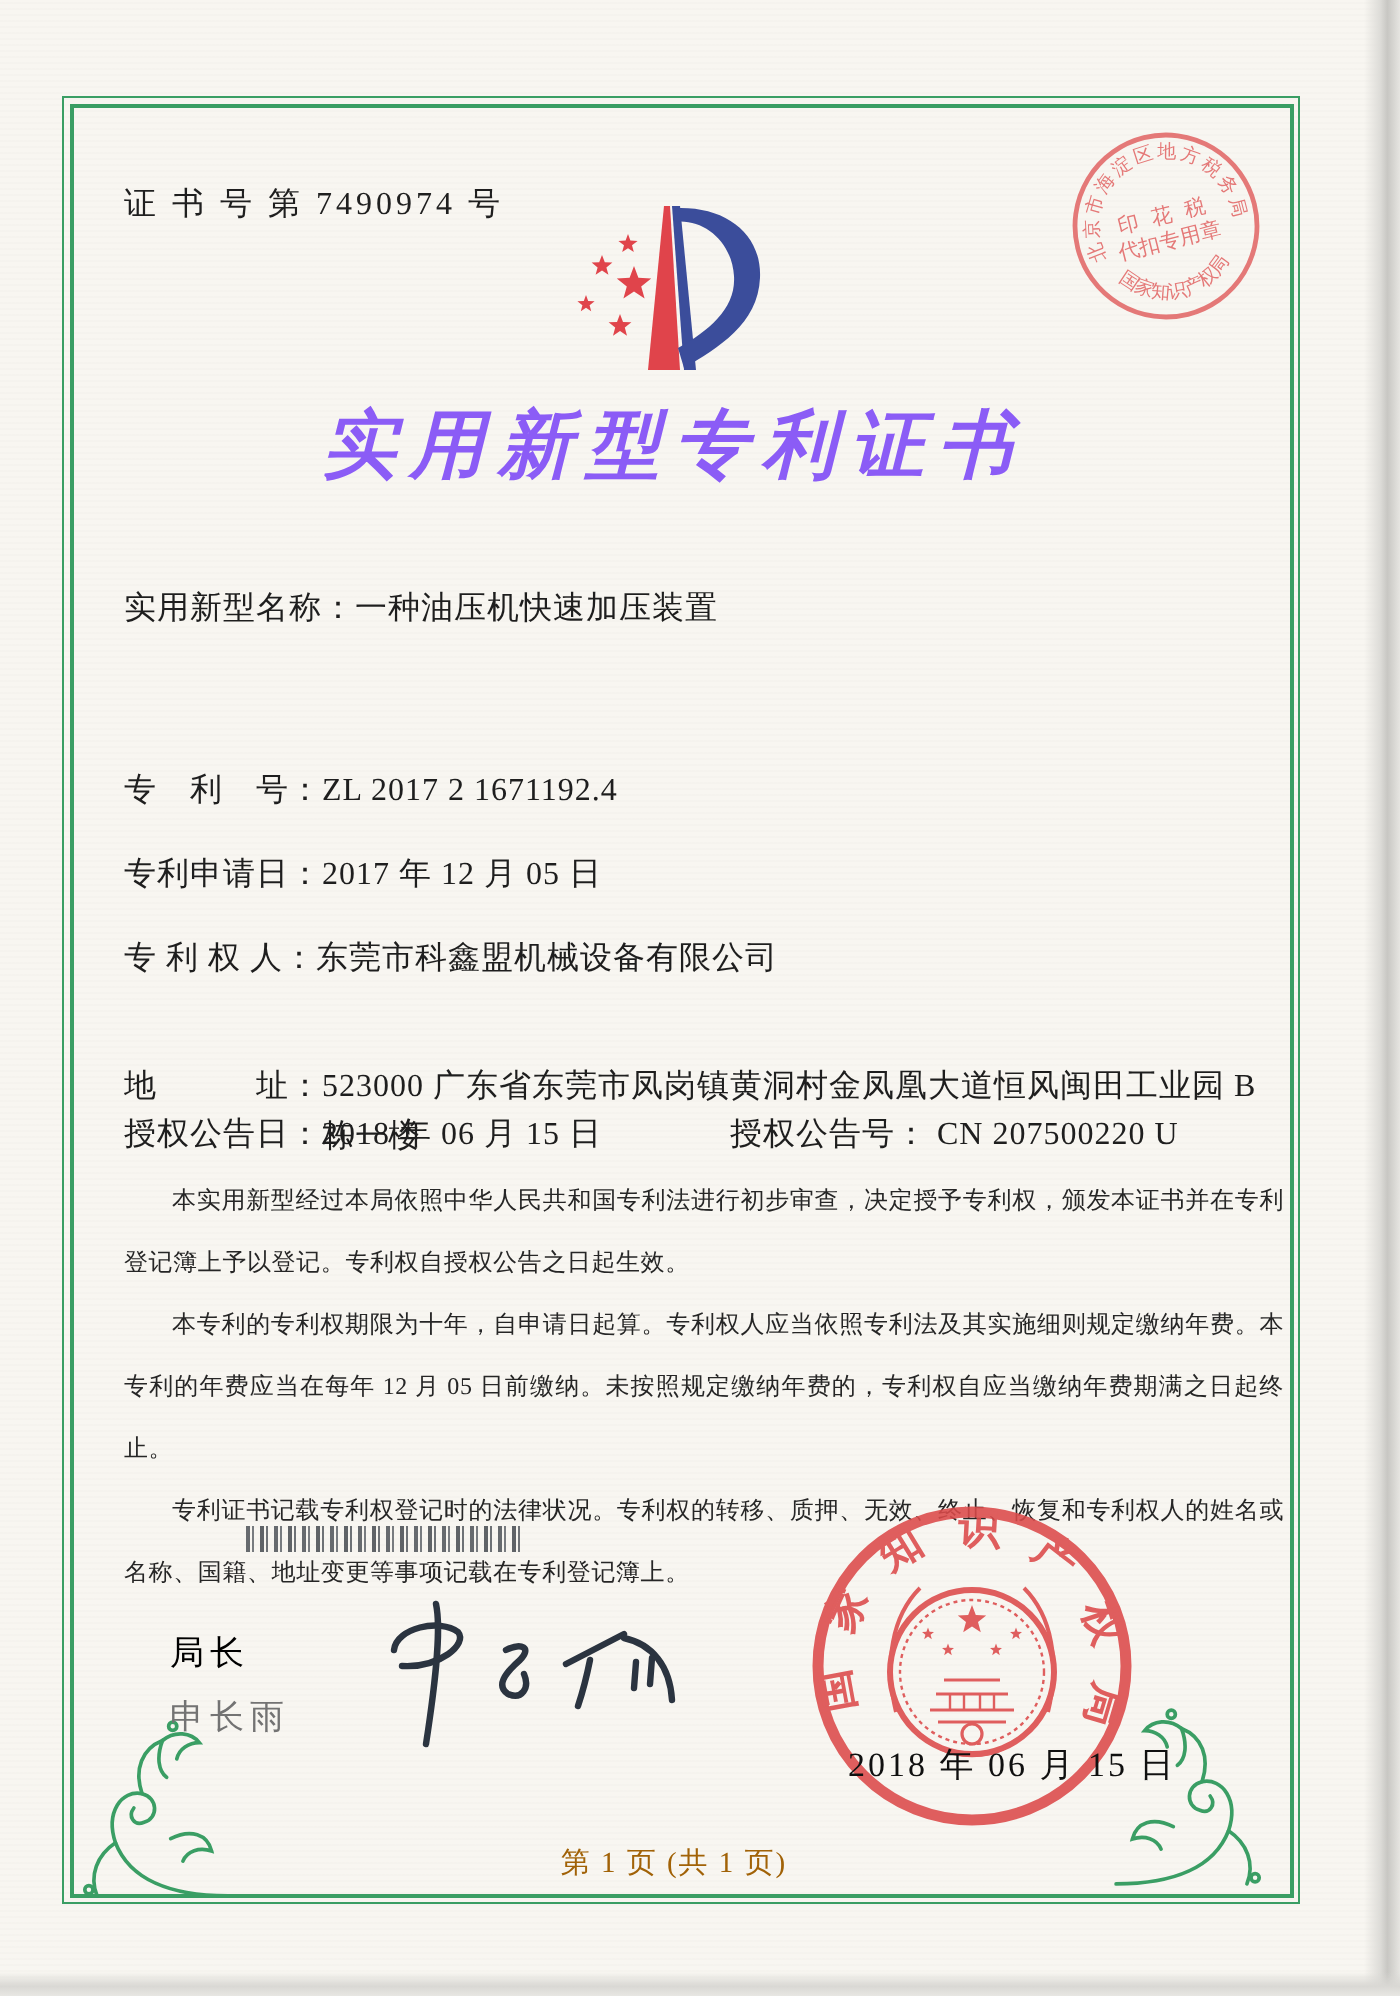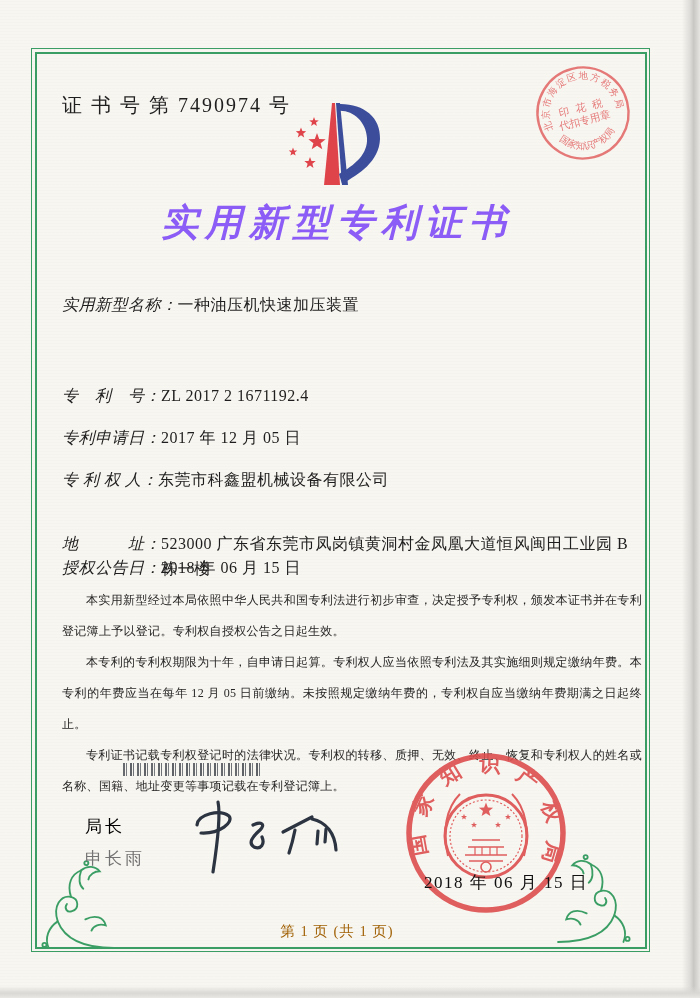--- a/index.html
+++ b/index.html
@@ -14,27 +14,27 @@
     background:repeating-linear-gradient(0deg,rgba(0,0,0,.012) 0 1px,transparent 1px 3px);
   }
   .scan-edge-right{position:absolute;top:0;right:0;width:18px;height:100%;
     background:linear-gradient(90deg,rgba(0,0,0,0) 0%,#dddcd8 45%,#c8c7c3 65%,#e6e5e1 100%);}
   .scan-edge-bottom{position:absolute;left:0;bottom:0;width:100%;height:12px;
     background:linear-gradient(180deg,rgba(0,0,0,0) 0%,#d9d8d4 60%,#e8e7e3 100%);}
   .frame-outer{position:absolute;left:31px;top:48px;width:617px;height:902px;
     border:1.2px solid var(--green);}
   .frame-inner{position:absolute;left:35px;top:52px;width:608px;height:893px;
     border:2.5px solid var(--green);}
-  .cert-no{position:absolute;left:62px;top:92px;font-size:20px;letter-spacing:2px;color:#1f1f1f;}
+  .cert-no{position:absolute;left:62px;top:92px;font-size:16px;letter-spacing:2px;color:#1f1f1f;}
   .logo{position:absolute;left:285px;top:100px;}
   .title{position:absolute;left:31px;top:198px;width:612px;text-align:center;
     font-size:37px;font-weight:700;letter-spacing:7px;color:#8b5cf6;font-style:italic;}
   .field-row{position:absolute;left:62px;display:flex;align-items:flex-start;
     font-size:16px;line-height:25px;color:#1e1e1e;letter-spacing:.5px;width:578px;}
-  .field-label{white-space:pre;flex:none;font-style:italic;}
+  .field-label{white-space:pre;flex:none;}
   .field-value{width:460px;}
   .row-last .pair2{position:absolute;left:303px;top:0;white-space:nowrap;}
   .paras{position:absolute;left:62px;top:585px;width:580px;}
   .paras p{margin:0;font-size:12px;line-height:31px;text-align:justify;
     text-indent:2em;color:#262626;letter-spacing:.3px;}
   .barcode{position:absolute;left:123px;top:763px;width:137px;height:13px;opacity:.82;
     background:repeating-linear-gradient(90deg,#474c52 0 2px,transparent 2px 3px,#5c6167 3px 4px,
       transparent 4px 7px,#3e4349 7px 9px,transparent 9px 10px,#50555b 10px 11px,transparent 11px 14px);}
   .signer-title{position:absolute;left:85px;top:815px;font-size:17px;letter-spacing:3px;color:#000000;}
   .signer-name{position:absolute;left:85px;top:847px;font-size:17px;letter-spacing:3px;color:#737373;}
@@ -115,20 +115,24 @@
     <span class="field-label">专 利 权 人：</span>
     <span class="field-value">东莞市科鑫盟机械设备有限公司</span>
   </div>
   <div class="field-row" style="top:531px">
     <span class="field-label">地　　　址：</span>
     <span class="field-value" style="width:475px">523000 广东省东莞市凤岗镇黄洞村金凤凰大道恒风闽田工业园 B 栋一楼</span>
   </div>
   <div class="field-row row-last" style="top:555px">
     <span class="field-label">授权公告日：</span>
     <span>2018 年 06 月 15 日</span>
+    <span class="pair2">
+      <span class="field-label">授权公告号：</span>
+      <span>CN 207500220 U</span>
+    </span>
   </div>
 
   <div class="paras">
     <p>本实用新型经过本局依照中华人民共和国专利法进行初步审查，决定授予专利权，颁发本证书并在专利登记簿上予以登记。专利权自授权公告之日起生效。</p>
     <p>本专利的专利权期限为十年，自申请日起算。专利权人应当依照专利法及其实施细则规定缴纳年费。本专利的年费应当在每年 12 月 05 日前缴纳。未按照规定缴纳年费的，专利权自应当缴纳年费期满之日起终止。</p>
     <p>专利证书记载专利权登记时的法律状况。专利权的转移、质押、无效、终止、恢复和专利权人的姓名或名称、国籍、地址变更等事项记载在专利登记簿上。</p>
   </div>
 
   <div class="barcode"></div>
 

